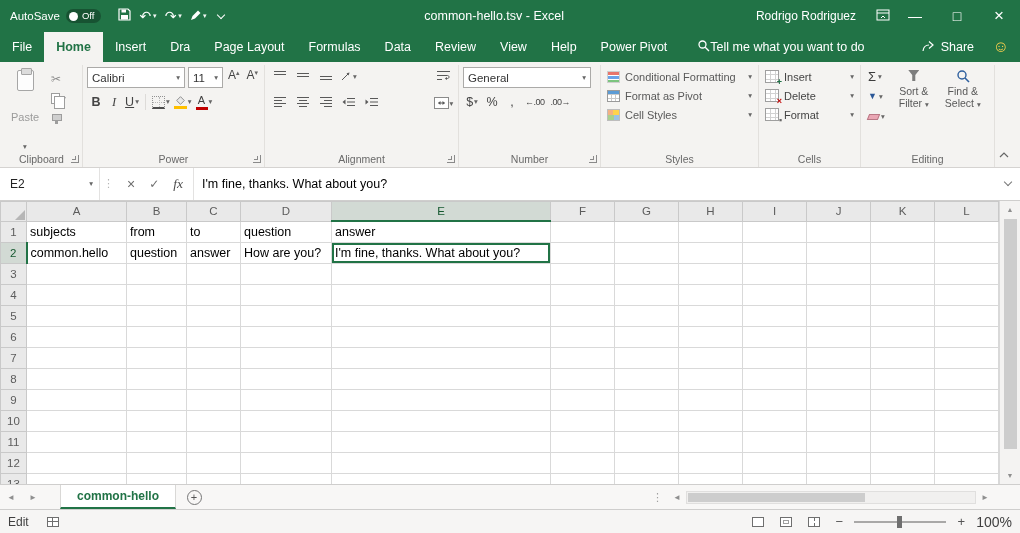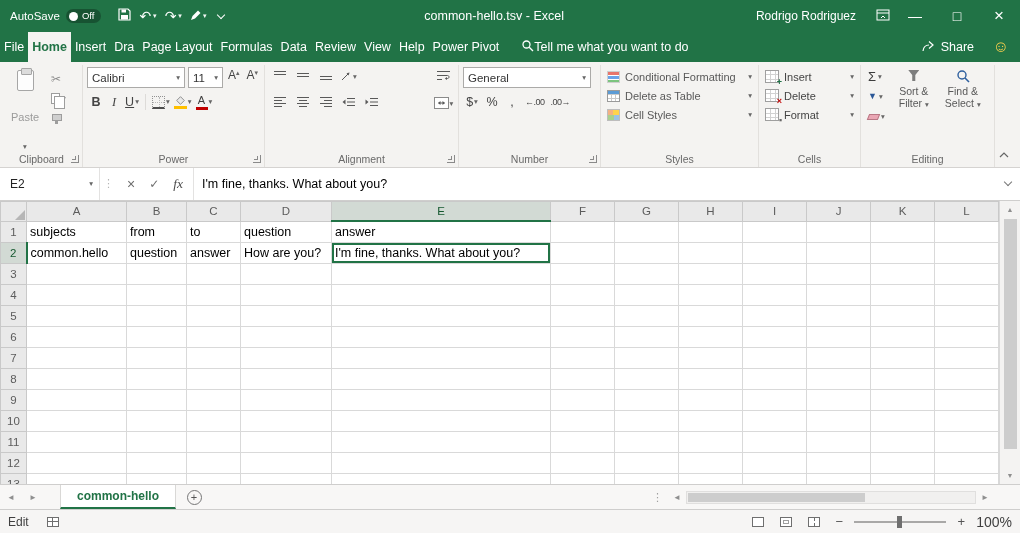--- a/index.html
+++ b/index.html
@@ -19,21 +19,21 @@
 .mini-dd{font-size:7px;opacity:.95}
 .chev-w{width:6px;height:6px;border-right:1.4px solid #fff;border-bottom:1.4px solid #fff;transform:rotate(45deg);display:inline-block;margin-top:-3px}
 .title-center{flex:1;text-align:center;font-size:12.5px;white-space:nowrap;overflow:hidden}
 .tb-right{display:flex;align-items:center;height:32px}
 .user-name{font-size:12px;margin-right:16px;white-space:nowrap}
 .win-btn{width:42px;height:32px;display:flex;align-items:center;justify-content:center;font-size:14px}
 .win-btn.close{font-size:17px}
 
 
 .tabrow{flex:0 0 30px;background:#217346;display:flex;align-items:stretch;color:#fff}
-.rtab{display:flex;align-items:center;padding:0 4px;font-size:12.5px;white-space:nowrap}
+.rtab{display:flex;align-items:center;padding:0 12px;font-size:12.5px;white-space:nowrap}
 .rtab.active{background:#f4f3f1;color:#217346;font-weight:700}
 .tellme{display:flex;align-items:center;margin-left:18px;font-size:12.5px;white-space:nowrap}
 .share-btn{display:flex;align-items:center;gap:6px;margin-left:auto;padding:0 12px;font-size:12.5px}
 .smiley-btn{width:30px;display:flex;align-items:center;justify-content:center;font-size:16px;color:#ffd34d;margin-right:4px}
 
 
 .ribbon{flex:0 0 96px;background:#f4f3f1;border-bottom:1px solid #d5d3d1;display:flex;position:relative;padding:3px 0 0 1px}
 .group{position:relative;display:flex;flex-direction:column;padding:2px 4px 16px;border-right:1px solid #e2e0dd}
 .group-label{position:absolute;left:0;right:0;bottom:2px;text-align:center;font-size:10.5px;color:#696969}
 .launcher{position:absolute;right:3px;bottom:4px;width:8px;height:8px;border-right:1px solid #8a8a8a;border-bottom:1px solid #8a8a8a}
@@ -456,21 +456,21 @@
     </div>
 
     <div class="group g-styles">
       <div class="style-row">
         <span class="ic-cf"></span>
         <span>Conditional Formatting</span>
         <span class="dd">▾</span>
       </div>
       <div class="style-row">
         <span class="ic-ft"></span>
-        <span>Delete as Table</span>
+        <span>Format as Pivot</span>
         <span class="dd">▾</span>
       </div>
       <div class="style-row">
         <span class="ic-cs"></span>
         <span>Cell Styles</span>
         <span class="dd">▾</span>
       </div>
       <div class="group-label"><span>Styles</span></div>
     </div>
 

